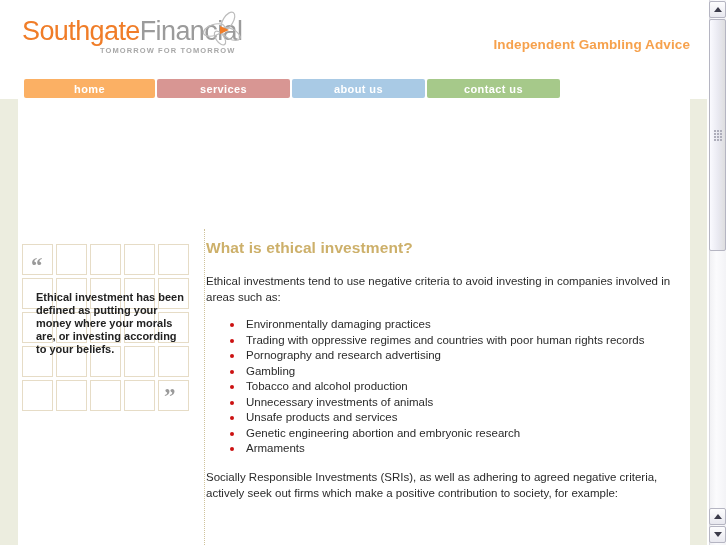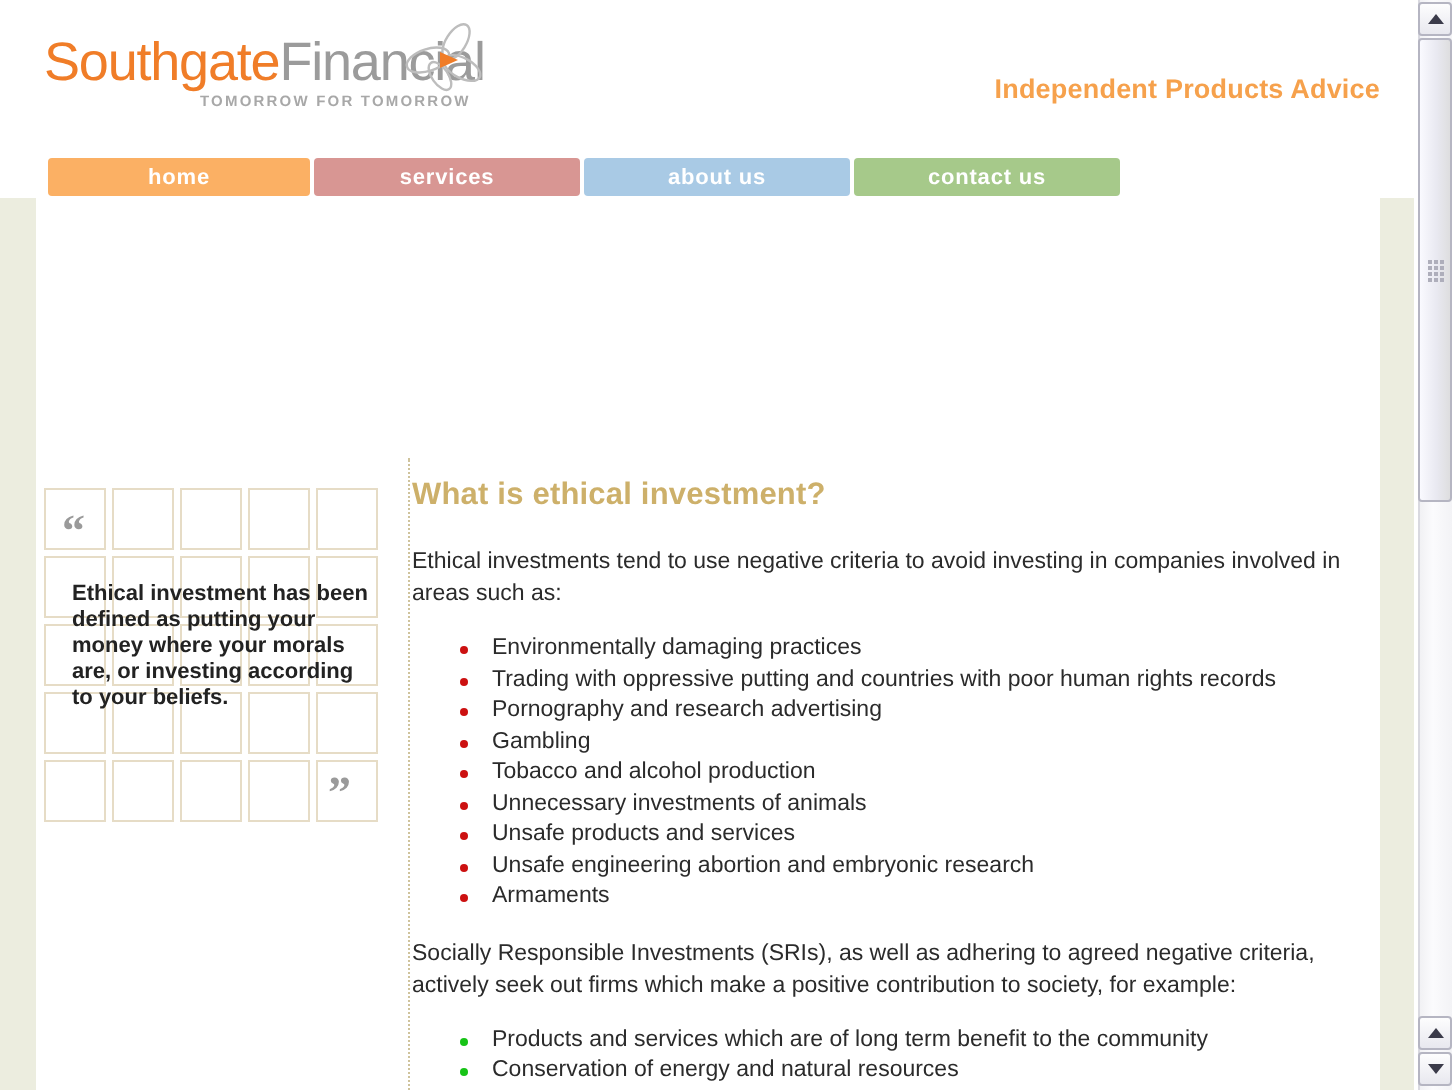--- a/index.html
+++ b/index.html
@@ -248,21 +248,21 @@
         <g fill="none" stroke="#bdbdbd" stroke-width="1.2">
           <ellipse cx="14" cy="20" rx="11" ry="5.5" transform="rotate(-18 14 20)"></ellipse>
           <ellipse cx="28" cy="11" rx="10" ry="5" transform="rotate(-58 28 11)"></ellipse>
           <ellipse cx="31" cy="24" rx="10" ry="5" transform="rotate(28 31 24)"></ellipse>
           <ellipse cx="20" cy="28" rx="8" ry="4" transform="rotate(55 20 28)"></ellipse>
         </g>
         <polygon points="20,16 29,20 20,24" fill="#f07d28"></polygon>
       </svg>
     </div>
 
-    <div class="tagline">Independent Products Advice</div>
+    <div class="tagline">Independent Gambling Advice</div>
   </div>
 
   <div class="nav">
     <div class="nav-item nav-home">home</div>
     <div class="nav-item nav-services">services</div>
     <div class="nav-item nav-about">about us</div>
     <div class="nav-item nav-contact">contact us</div>
   </div>
 
   <div class="content">
@@ -309,36 +309,32 @@
 
     <div class="dotted-sep"></div>
 
     <div class="article">
       <h1>What is ethical investment?</h1>
 
       <p>Ethical investments tend to use negative criteria to avoid investing in companies involved in areas such as:</p>
 
       <ul class="bullets-red">
         <li>Environmentally damaging practices</li>
-        <li>Trading with oppressive putting and countries with poor human rights records</li>
+        <li>Trading with oppressive regimes and countries with poor human rights records</li>
         <li>Pornography and research advertising</li>
         <li>Gambling</li>
         <li>Tobacco and alcohol production</li>
         <li>Unnecessary investments of animals</li>
         <li>Unsafe products and services</li>
-        <li>Unsafe engineering abortion and embryonic research</li>
+        <li>Genetic engineering abortion and embryonic research</li>
         <li>Armaments</li>
       </ul>
 
       <p>Socially Responsible Investments (SRIs), as well as adhering to agreed negative criteria, actively seek out firms which make a positive contribution to society, for example:</p>
 
-      <ul class="bullets-green">
-        <li>Products and services which are of long term benefit to the community</li>
-        <li>Conservation of energy and natural resources</li>
-      </ul>
     </div>
   </div>
 
   <div class="scrollbar">
     <div class="sb-track"></div>
 
     <div class="sb-btn sb-btn-up">
       <span class="sb-arrow sb-arrow-up"></span>
     </div>
 

